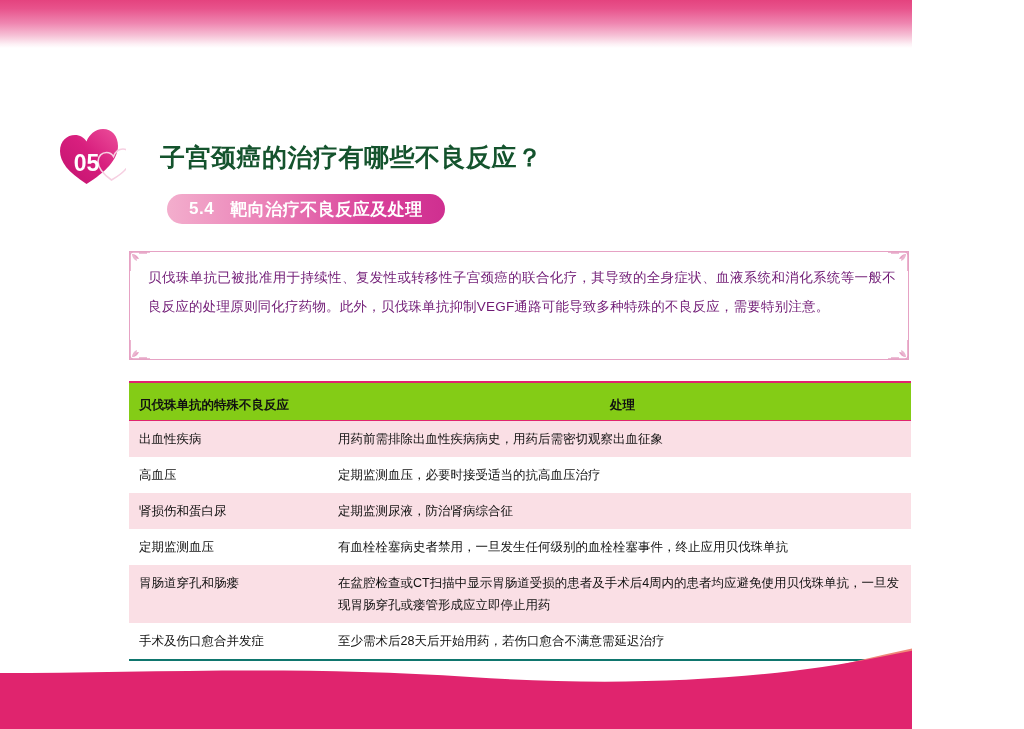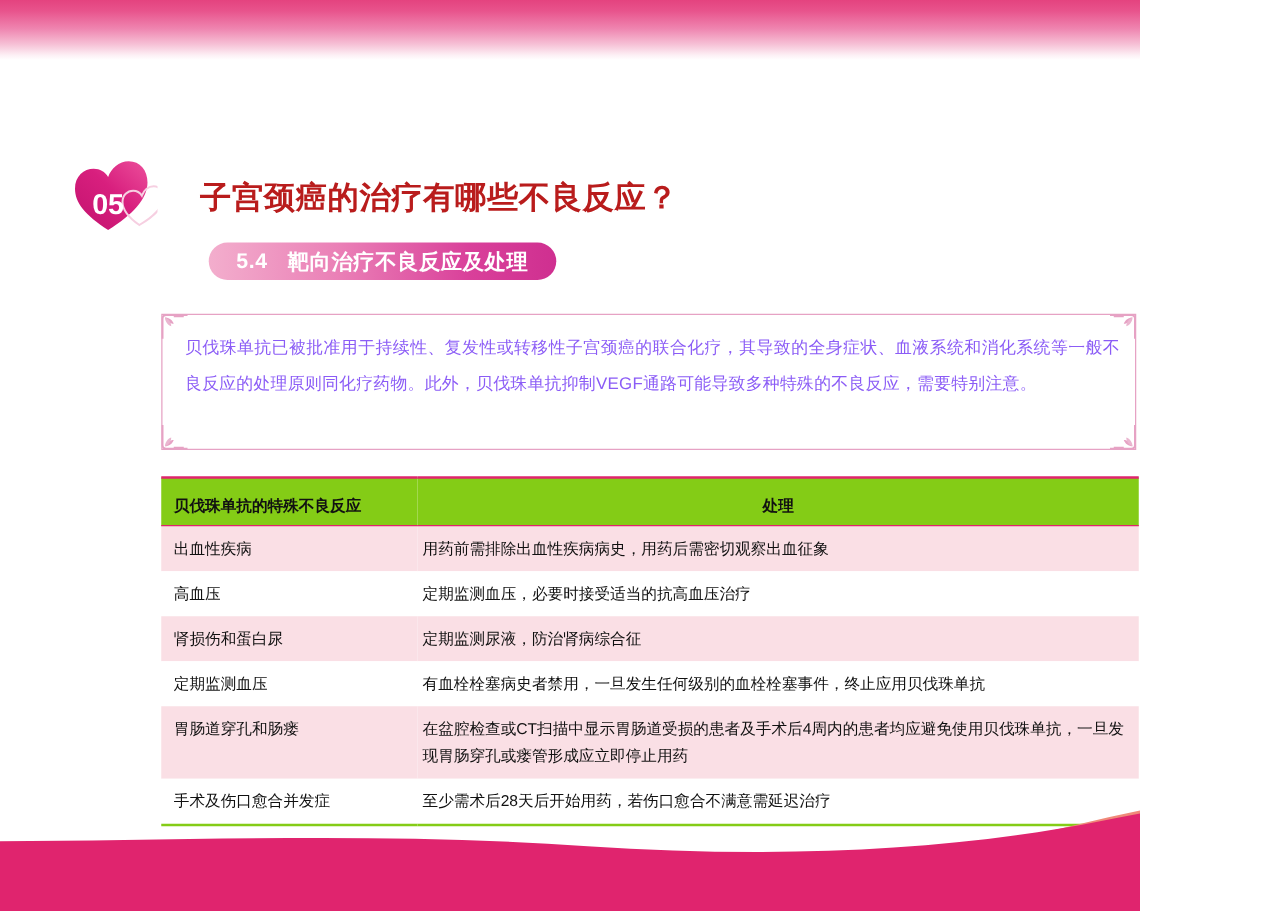--- a/index.html
+++ b/index.html
@@ -87,21 +87,21 @@
     color: #ffffff;
     font-size: 23px;
     font-weight: bold;
     padding-top: 12px;
     box-sizing: border-box;
     letter-spacing: 0px;
   }
   .chapter-title {
     font-size: 25px;
     font-weight: bold;
-    color: #b91c1c;
+    color: #14532d;
     letter-spacing: 0.5px;
     margin-left: 34px;
     white-space: nowrap;
   }
 
   
   .section-pill {
     position: absolute;
     left: 167px;
     top: 194px;
@@ -131,21 +131,21 @@
     box-sizing: border-box;
     background: #ffffff;
   }
   .note-text {
     position: absolute;
     left: 18px;
     top: 11px;
     width: 748px;
     font-size: 13.5px;
     line-height: 29px;
-    color: #8b5cf6;
+    color: #701a75;
     text-align: justify;
     text-justify: inter-ideograph;
     letter-spacing: 0.2px;
   }
   .corner {
     position: absolute;
     width: 22px;
     height: 22px;
     pointer-events: none;
   }
@@ -179,21 +179,21 @@
     font-size: 12.5px;
     color: #111111;
     padding: 7px 6px 7px 0;
     vertical-align: top;
     line-height: 22px;
   }
   .data-table tbody td.c1 { padding-left: 10px; }
   .data-table tbody td.c2 { padding-left: 4px; }
   .data-table tbody tr.alt td { background: #fadfe5; }
   .data-table tbody tr.plain td { background: #ffffff; }
-  .data-table tbody tr.last td { border-bottom: 2px solid #84cc16; }
+  .data-table tbody tr.last td { border-bottom: 2px solid #0f766e; }
   .col-a { width: 205px; }
   .col-b { width: 577px; }
 </style>
 </head>
 <body>
 
 <div id="page">
 
   <div class="top-band"></div>
 

